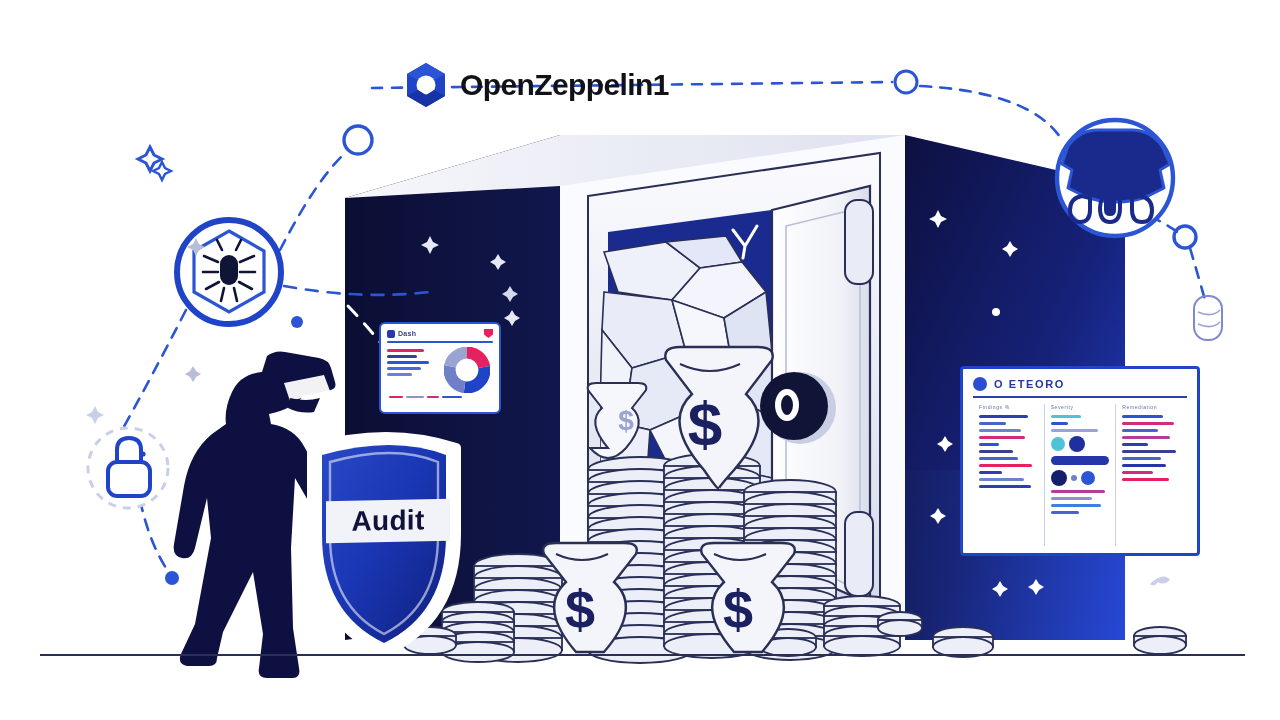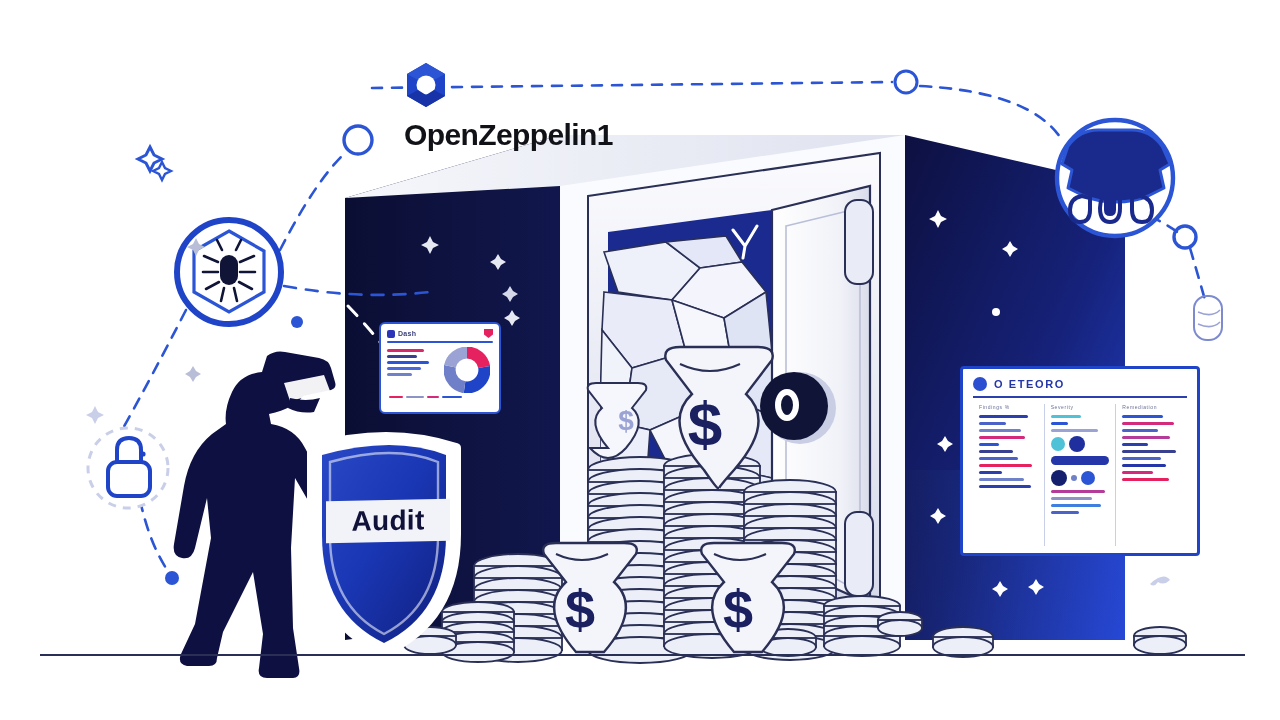--- a/index.html
+++ b/index.html
@@ -24,23 +24,22 @@
     top: 0;
     width: 1280px;
     height: 720px;
   }
   
   .brand-lockup {
     position: absolute;
     left: 404px;
     top: 62px;
     display: flex;
-    align-items: flex-start;
+    align-items: center;
     gap: 12px;
-    flex-direction: column;
   }
   .brand-mark {
     width: 44px;
     height: 46px;
     flex: 0 0 auto;
   }
   .brand-word {
     font-family: "Liberation Sans", sans-serif;
     font-size: 30px;
     font-weight: bold;

